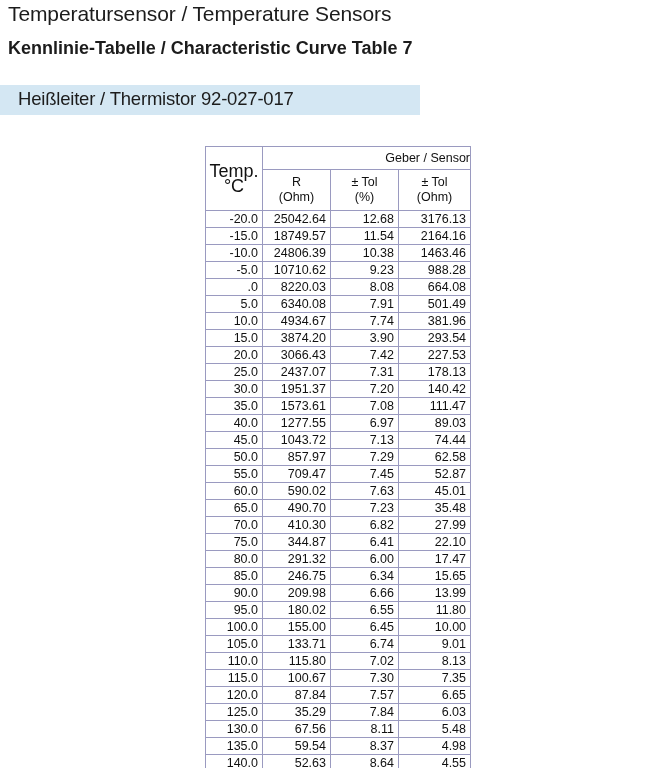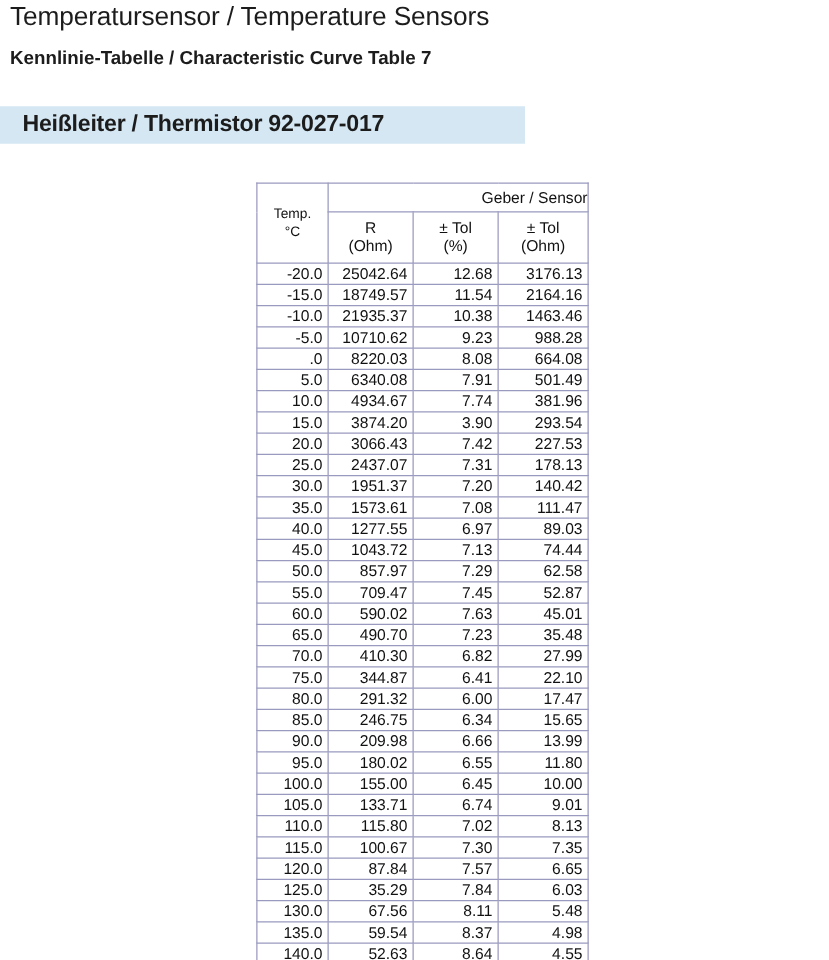--- a/index.html
+++ b/index.html
@@ -30,40 +30,40 @@
     font-weight: 400;
     letter-spacing: -0.1px;
     color: #1c1c1c;
     white-space: nowrap;
   }
 
   .doc-subtitle {
     position: absolute;
     left: 8px;
     top: 38px;
-    font-size: 15px;
+    font-size: 18px;
     font-weight: bold;
     color: #1c1c1c;
     white-space: nowrap;
   }
 
   .product-banner {
     position: absolute;
     left: 0px;
     top: 85px;
     width: 420px;
     height: 30px;
     background: #d4e7f3;
   }
   .product-banner-text {
     position: absolute;
     left: 18px;
     top: 88px;
     font-size: 18.5px;
-    font-weight: bold;
+    font-weight: normal;
     color: #1c1c1c;
     white-space: nowrap;
     letter-spacing: -0.2px;
   }
 
   
   .curve-table-wrap {
     position: absolute;
     left: 205px;
     top: 146px;
@@ -87,21 +87,21 @@
   table.curve-table td {
     border: 1px solid #9a9ac0;
     padding: 0;
     margin: 0;
   }
 
   th.hdr-temp {
     text-align: center;
     vertical-align: middle;
     font-weight: normal;
-    font-size: 11px;
+    font-size: 18px;
     line-height: 15px;
     height: 62px;
     padding: 0 2px;
   }
   th.hdr-group {
     text-align: right;
     vertical-align: middle;
     font-weight: normal;
     font-size: 12.5px;
     height: 22px;
@@ -189,21 +189,21 @@
               <td>3176.13</td>
             </tr>
             <tr>
               <td>-15.0</td>
               <td>18749.57</td>
               <td>11.54</td>
               <td>2164.16</td>
             </tr>
             <tr>
               <td>-10.0</td>
-              <td>21935.37</td>
+              <td>24806.39</td>
               <td>10.38</td>
               <td>1463.46</td>
             </tr>
             <tr>
               <td>-5.0</td>
               <td>10710.62</td>
               <td>9.23</td>
               <td>988.28</td>
             </tr>
             <tr>

